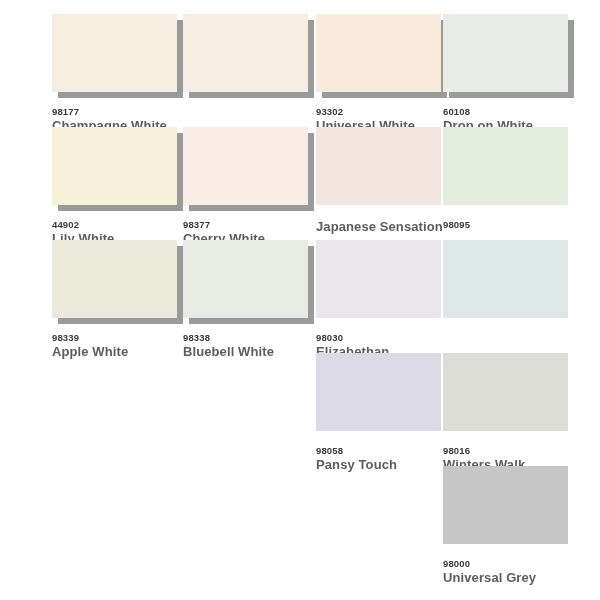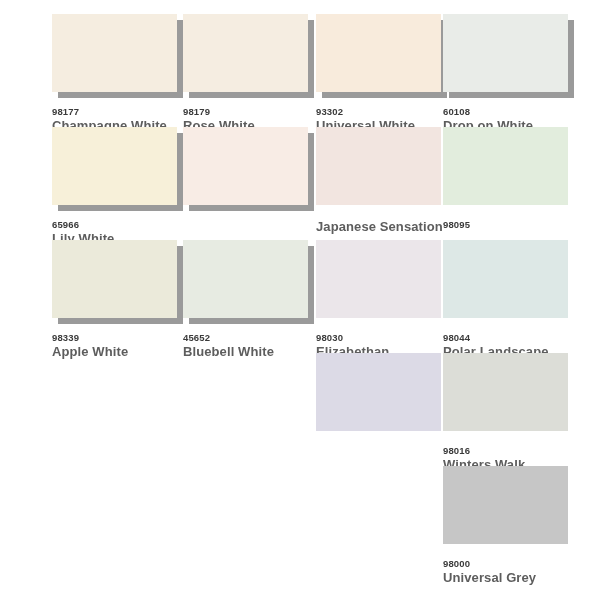--- a/index.html
+++ b/index.html
@@ -87,59 +87,59 @@
           <span class="code">98177</span>
           <span class="name">Champagne White</span>
         </div>
       </div>
       <div class="swatch-cell">
         <div class="chip-wrap">
           <div class="chip-shadow" style="background: rgb(154, 154, 154);"></div>
           <div class="chip" title="Lily White" style="background: rgb(247, 240, 217);"></div>
         </div>
         <div class="label">
-          <span class="code">65966</span>
+          <span class="code">44902</span>
           <span class="name">Lily White</span>
         </div>
       </div>
       <div class="swatch-cell">
         <div class="chip-wrap">
           <div class="chip-shadow" style="background: rgb(154, 154, 154);"></div>
           <div class="chip" title="Apple White" style="background: rgb(235, 234, 218);"></div>
         </div>
         <div class="label">
           <span class="code">98339</span>
           <span class="name">Apple White</span>
         </div>
       </div>
     </div>
     <div class="col col-1">
       <div class="swatch-cell">
         <div class="chip-wrap">
           <div class="chip-shadow" style="background: rgb(154, 154, 154);"></div>
           <div class="chip" title="Rose White" style="background: rgb(245, 237, 225);"></div>
         </div>
-        <div class="label">
-          <span class="code">98179</span>
-          <span class="name">Rose White</span>
-        </div>
       </div>
       <div class="swatch-cell">
         <div class="chip-wrap">
           <div class="chip-shadow" style="background: rgb(154, 154, 154);"></div>
           <div class="chip" title="Cherry White" style="background: rgb(248, 236, 229);"></div>
         </div>
+        <div class="label">
+          <span class="code">98377</span>
+          <span class="name">Cherry White</span>
+        </div>
       </div>
       <div class="swatch-cell">
         <div class="chip-wrap">
           <div class="chip-shadow" style="background: rgb(154, 154, 154);"></div>
           <div class="chip" title="Bluebell White" style="background: rgb(231, 235, 226);"></div>
         </div>
         <div class="label">
-          <span class="code">45652</span>
+          <span class="code">98338</span>
           <span class="name">Bluebell White</span>
         </div>
       </div>
     </div>
     <div class="col col-2">
       <div class="swatch-cell">
         <div class="chip-wrap">
           <div class="chip-shadow" style="background: rgb(154, 154, 154);"></div>
           <div class="chip" title="Romantic White" style="background: rgb(248, 235, 220);"></div>
         </div>
@@ -162,20 +162,24 @@
         </div>
         <div class="label">
           <span class="code">98030</span>
           <span class="name">Elizabethan</span>
         </div>
       </div>
       <div class="swatch-cell">
         <div class="chip-wrap no-shadow">
           <div class="chip" title="Pansy Touch" style="background: rgb(220, 218, 230);"></div>
         </div>
+        <div class="label">
+          <span class="code">98058</span>
+          <span class="name">Pansy Touch</span>
+        </div>
       </div>
     </div>
     <div class="col col-3">
       <div class="swatch-cell">
         <div class="chip-wrap">
           <div class="chip-shadow" style="background: rgb(154, 154, 154);"></div>
           <div class="chip" title="White on White" style="background: rgb(233, 236, 232);"></div>
         </div>
         <div class="label">
           <span class="code">60108</span>
@@ -187,24 +191,20 @@
           <div class="chip" title="Mint Drop" style="background: rgb(226, 237, 221);"></div>
         </div>
         <div class="label">
           <span class="code">98095</span>
         </div>
       </div>
       <div class="swatch-cell">
         <div class="chip-wrap no-shadow">
           <div class="chip" title="Polar Landscape" style="background: rgb(221, 232, 230);"></div>
         </div>
-        <div class="label">
-          <span class="code">98044</span>
-          <span class="name">Polar Landscape</span>
-        </div>
       </div>
       <div class="swatch-cell">
         <div class="chip-wrap no-shadow">
           <div class="chip" title="Winters Walk" style="background: rgb(220, 221, 215);"></div>
         </div>
         <div class="label">
           <span class="code">98016</span>
           <span class="name">Winters Walk</span>
         </div>
       </div>

